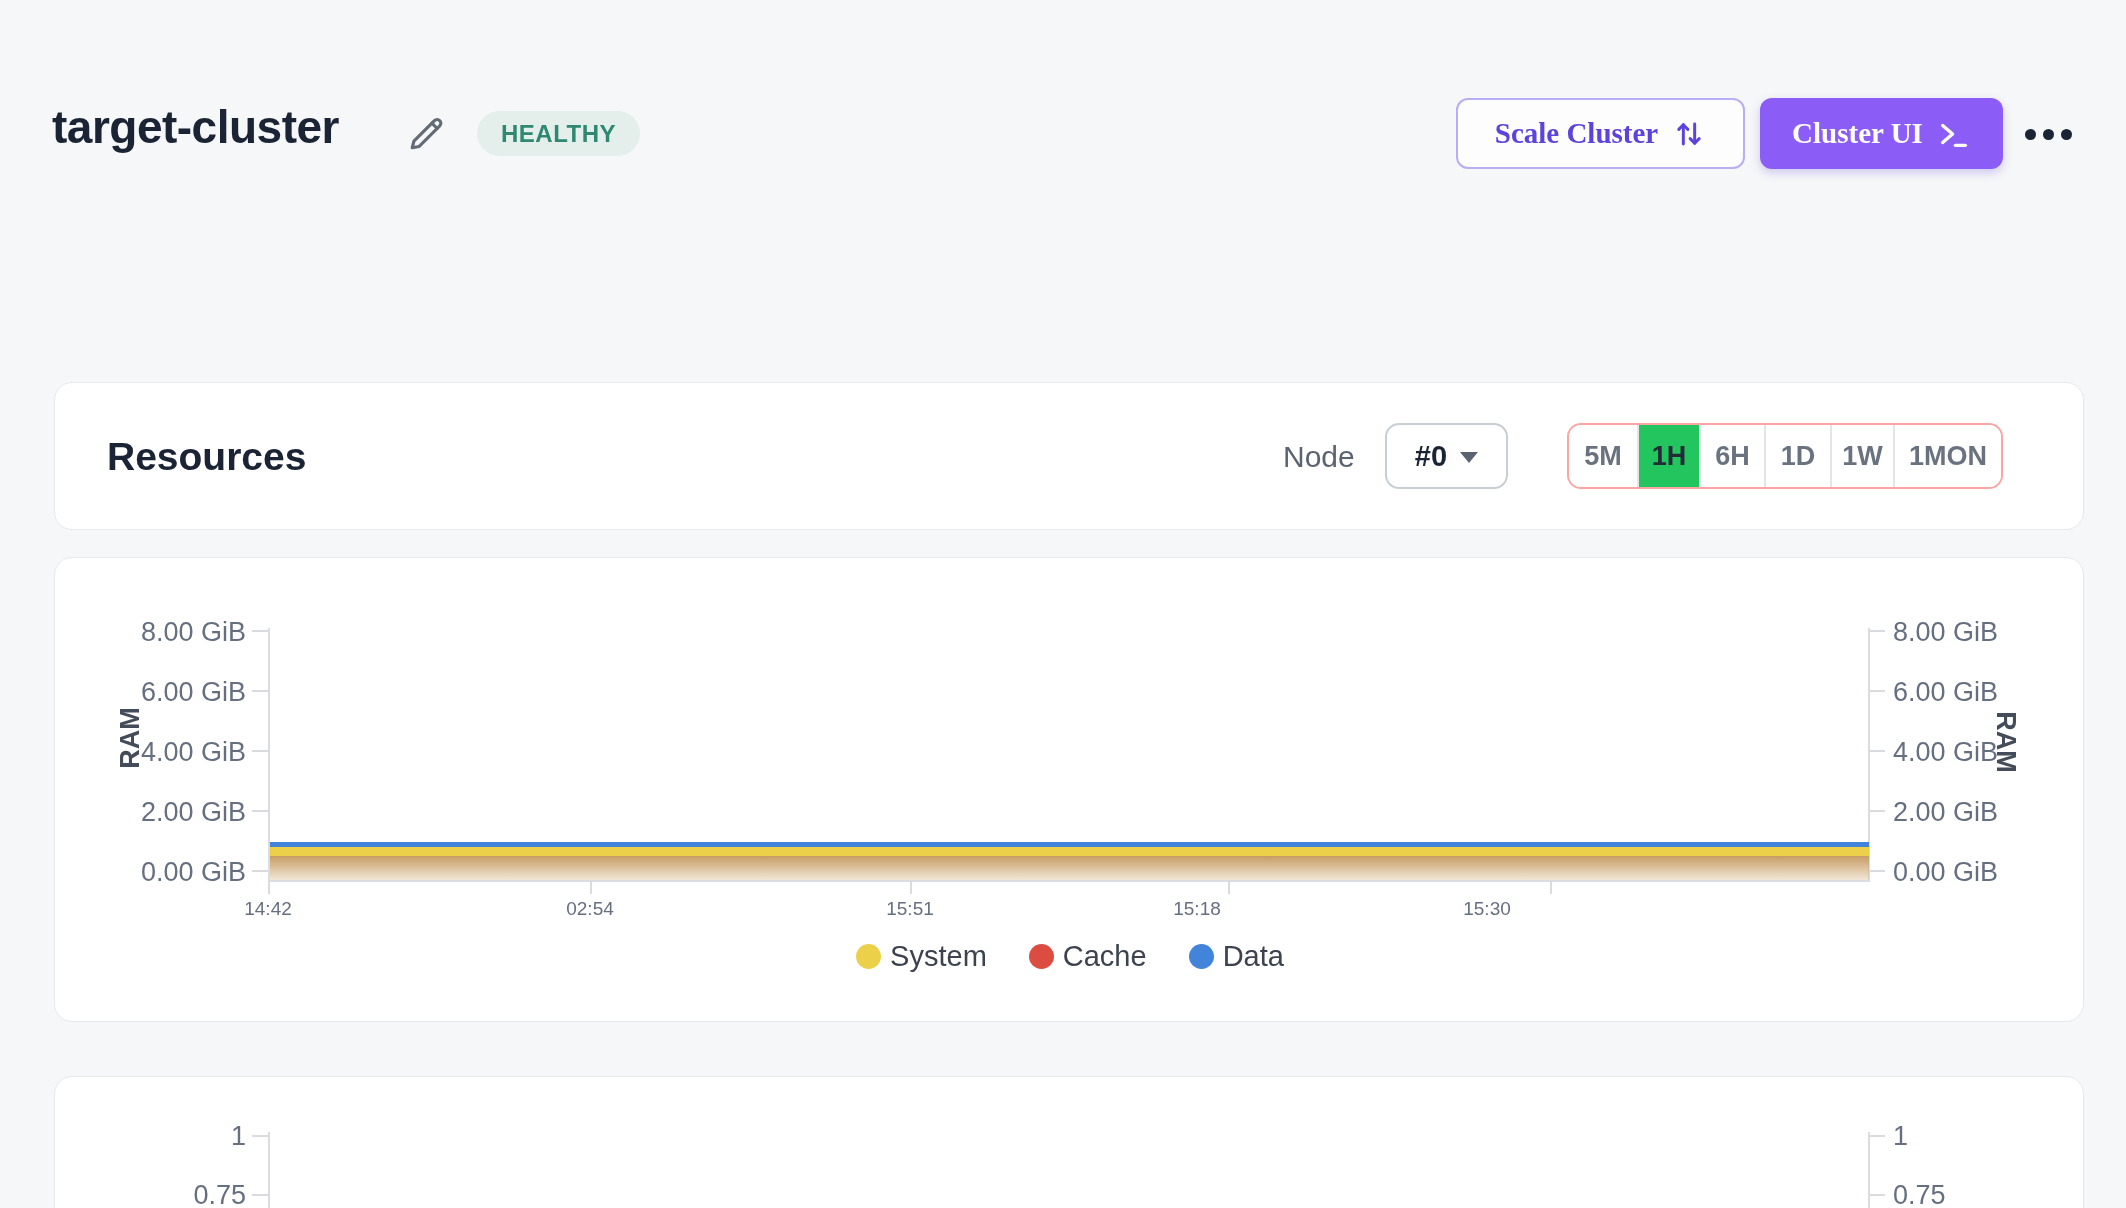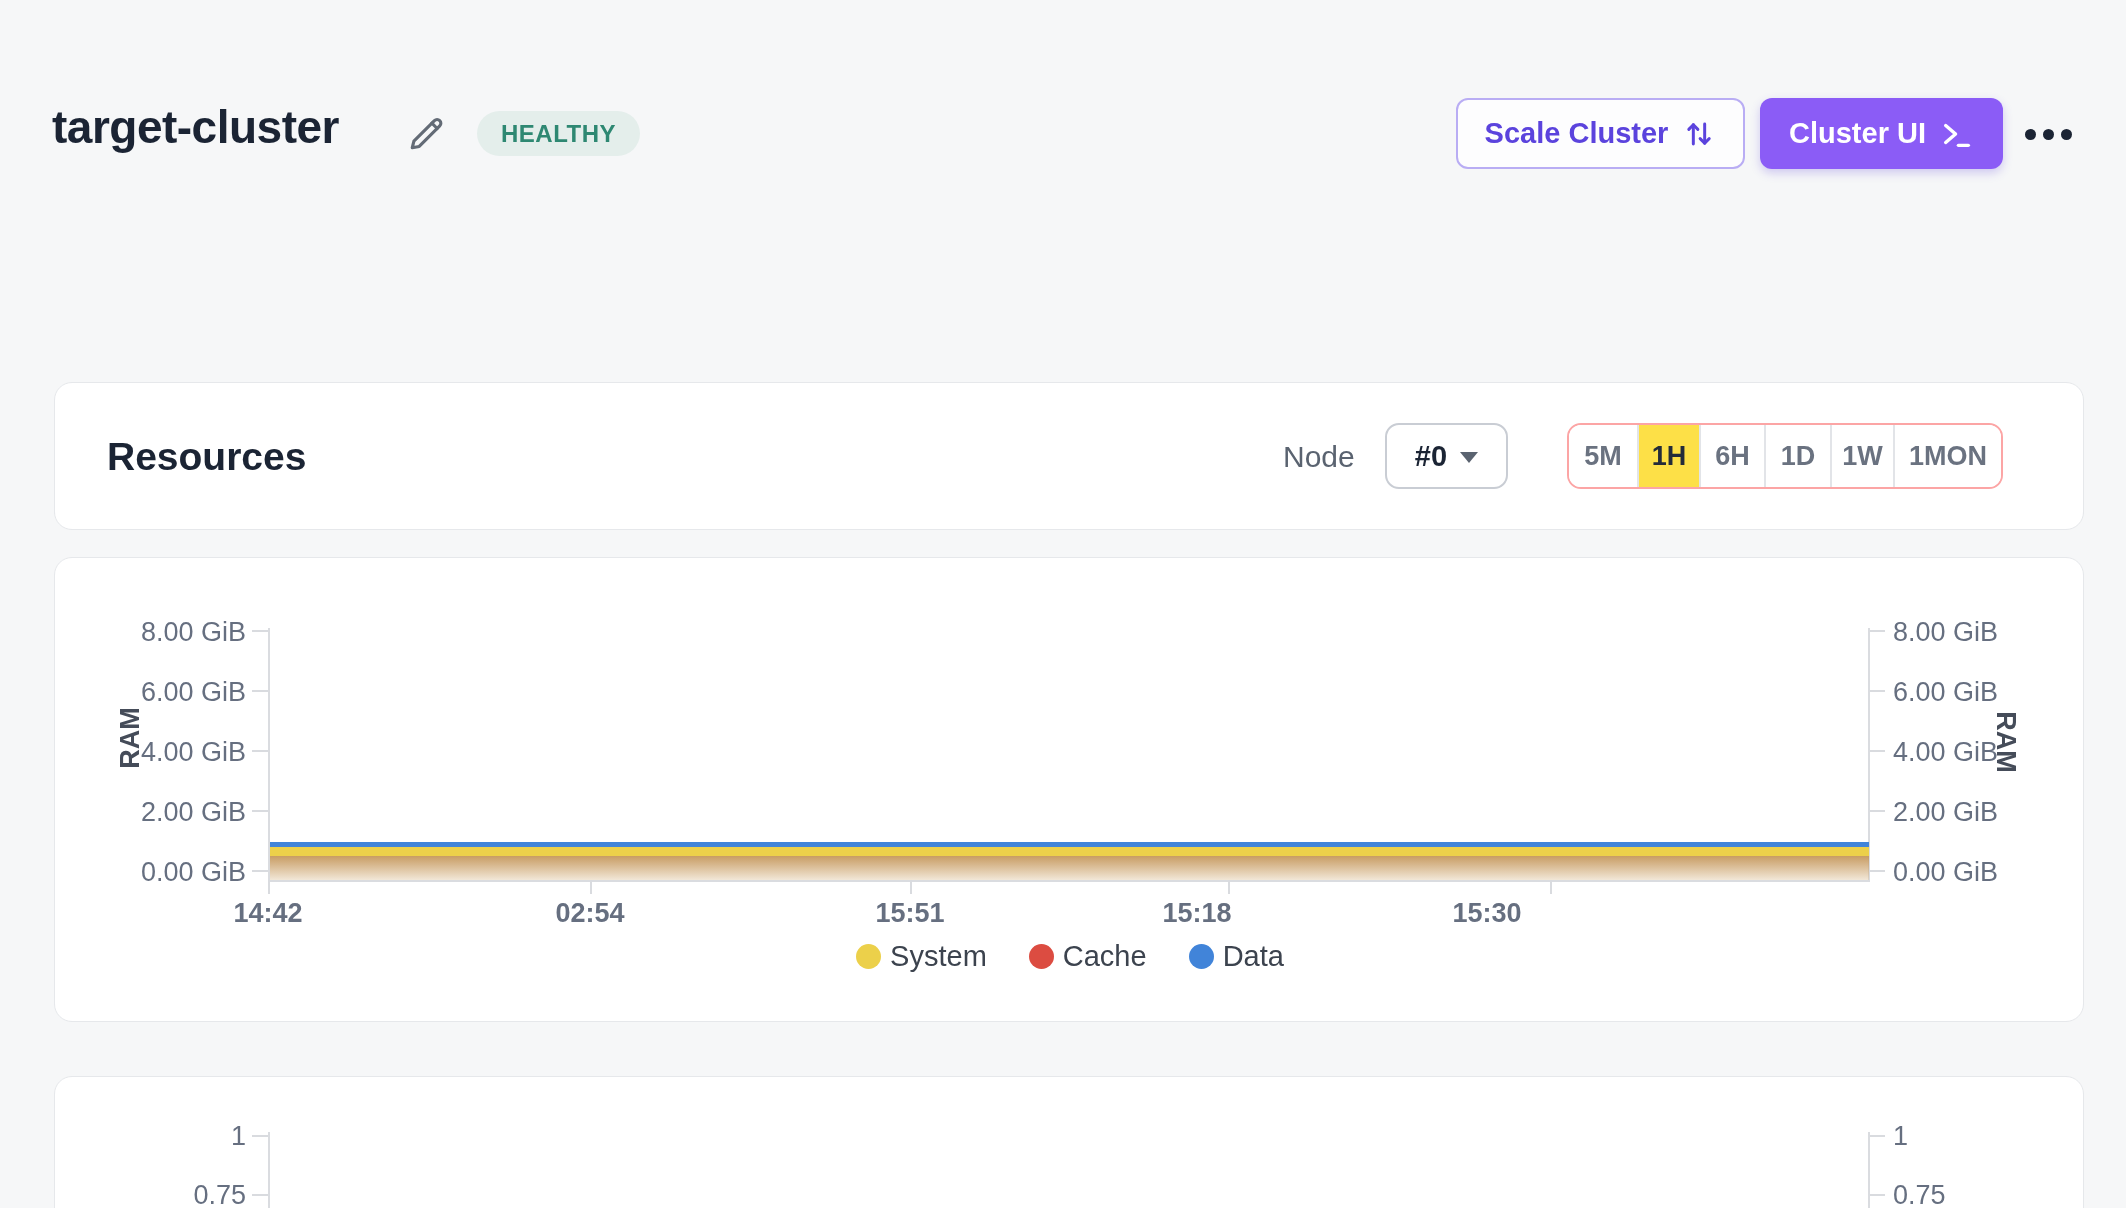--- a/index.html
+++ b/index.html
@@ -11,21 +11,21 @@
   
   .title { position:absolute; left:52px; top:64px; font-size:46px; font-weight:700; letter-spacing:-0.5px; color:#1b2434; }
   .edit-btn { position:absolute; left:404px; top:74px; width:48px; height:48px; background:none; border:none; cursor:pointer; }
   .badge {
     position:absolute; left:477px; top:75px; height:45px; padding:0 24px;
     background:#e4eeeb; color:#2e8872; border-radius:23px;
     font-size:24px; font-weight:700; letter-spacing:0.5px;
     display:flex; align-items:center;
   }
   .btn { display:flex; align-items:center; justify-content:center; gap:14px; cursor:pointer;
-         font-family:Liberation Sans, sans-serif; font-size:29px; font-weight:700; border-radius:12px; }
+         font-family:Liberation Serif, serif; font-size:29px; font-weight:700; border-radius:12px; }
   .btn-outline {
     position:absolute; left:1456px; top:62px; width:289px; height:71px;
     background:#fdfdfe; border:2px solid #b9adf4; color:#5b43dd;
   }
   .btn-solid {
     position:absolute; left:1760px; top:62px; width:243px; height:71px;
     background:#8b5cf6; border:none; color:#ffffff;
     box-shadow:0 4px 10px rgba(91,63,219,0.25);
   }
   .more-btn { position:absolute; left:2016px; top:80px; width:64px; height:36px;
@@ -53,29 +53,29 @@
     font-family:"Liberation Sans", sans-serif; font-size:29px; font-weight:600; color:#1b2434;
   }
   .caret { width:0; height:0; border-left:9px solid transparent; border-right:9px solid transparent; border-top:11px solid #5a6370; margin-top:3px; }
   .ranges {
     position:absolute; left:1512px; top:40px; width:436px; height:66px;
     display:flex; border:2px solid #fca5a5; border-radius:14px; overflow:hidden; background:#fff;
   }
   .seg { border:none; background:#fff; font-family:"Liberation Sans", sans-serif;
          font-size:27px; font-weight:600; color:#6a7280; cursor:pointer; border-left:2px solid #e2e4e8; }
   .seg:first-child { border-left:none; }
-  .seg.selected { background:#fde047; color:#232b39; font-weight:700; }
+  .seg.selected { background:#22c55e; color:#232b39; font-weight:700; }
   
   .ytick-label { position:absolute; width:170px; height:32px; font-size:27px; color:#666f80; line-height:32px; }
   .ytick-label.left { left:21px; text-align:right; }
   .ytick-label.right { left:1838px; text-align:left; }
   .tickmark { position:absolute; background:#d9dbdf; }
   .axis { position:absolute; background:#dadce0; }
   .axis-title { position:absolute; width:110px; height:32px; font-size:27px; font-weight:700; color:#454c59; text-align:center; line-height:32px; }
-  .xlabel { position:absolute; top:340px; width:140px; transform:translateX(-50%); text-align:center; font-size:27px; color:#666f80;font-weight:bold; }
+  .xlabel { position:absolute; top:340px; width:140px; transform:translateX(-50%); text-align:center; font-size:19px; color:#666f80; }
   
   .line-data   { position:absolute; left:215px; top:284px; width:1599px; height:5px; }
   .line-system { position:absolute; left:215px; top:289px; width:1599px; height:9px; }
   .area-fill   { position:absolute; left:215px; top:298px; width:1599px; height:24px;
                  background:linear-gradient(to bottom, rgba(197,151,91,0.95), rgba(226,202,168,0.45)); }
   .legend { position:absolute; left:0; top:382px; width:2030px; display:flex; justify-content:center; gap:42px; }
   .legend-item { display:flex; align-items:center; gap:9px; cursor:pointer; background:none; border:none;
                  font-family:"Liberation Sans", sans-serif; font-size:29px; color:#3c434e; }
   .legend-dot { width:25px; height:25px; border-radius:50%; }
   svg { display:block; }

